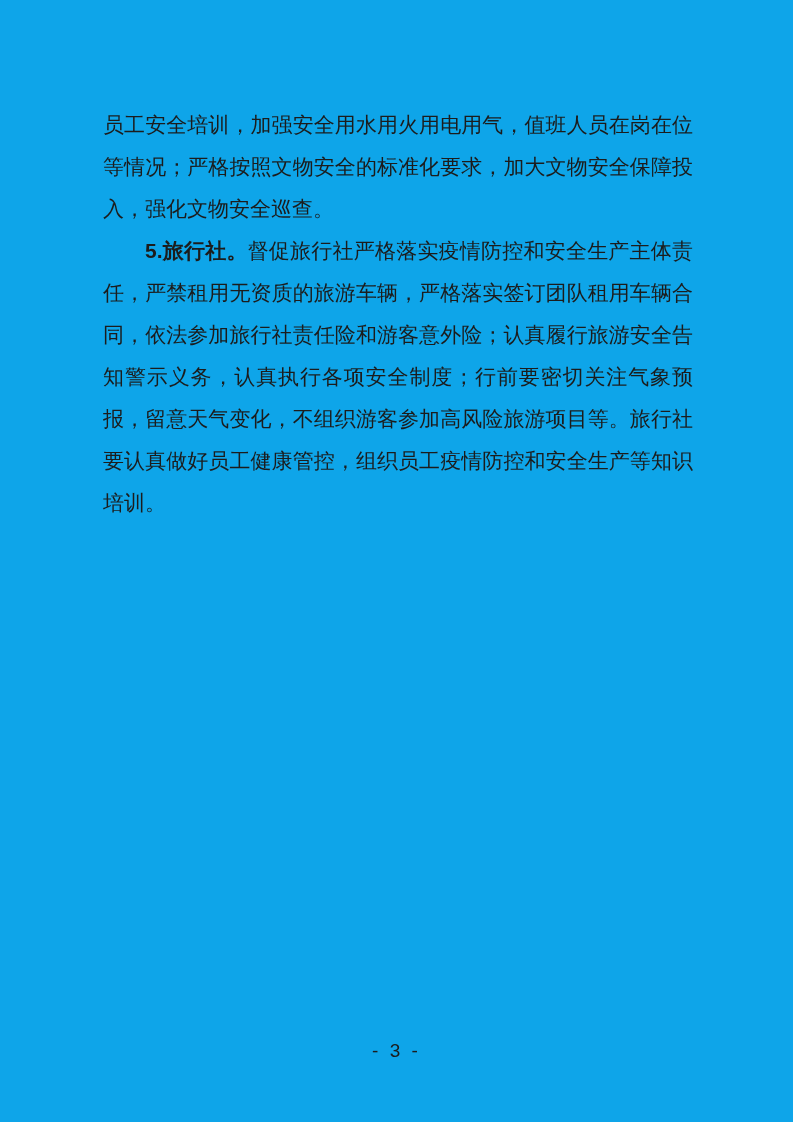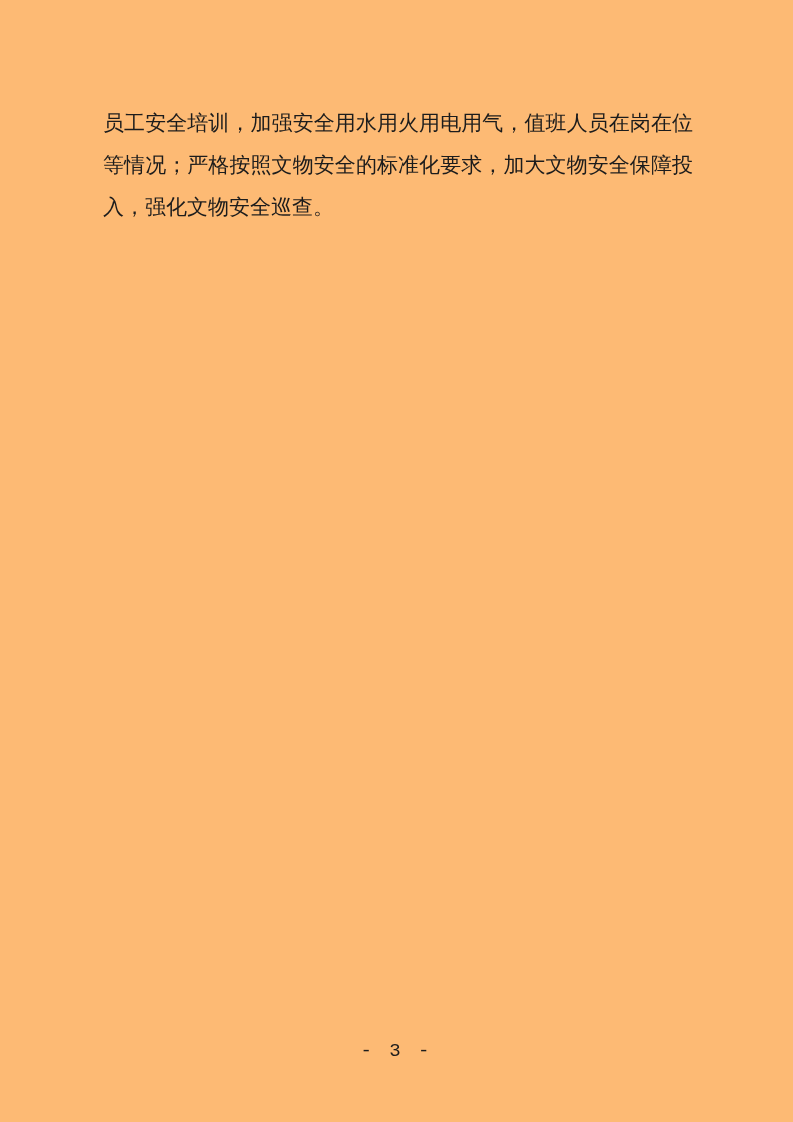--- a/index.html
+++ b/index.html
@@ -5,23 +5,23 @@
   html, body {
     margin: 0;
     padding: 0;
     background: #e8e8e8;
   }
   .page {
     position: relative;
     width: 793px;
     height: 1122px;
     margin: 0 auto;
-    background: #fdba74;
+    background: #0ea5e9;
     overflow: hidden;
-    font-family: Liberation Mono, monospace;
+    font-family: Liberation Sans, sans-serif;
     color: #1c1c1c;
   }
   .content {
     position: absolute;
     left: 103px;
     top: 104px;
     width: 590px;
   }
   .para {
     margin: 0;
@@ -51,18 +51,19 @@
 </style>
 </head>
 <body>
 
 <div class="page">
   <div class="content">
 
     <p class="para"><span>员工安全培训，加强安全用水用火用电用气，值班人员在岗在位等情况；严格按照文物安全的标准化要求，加大文物安全保障投入，强化文物安全巡查。</span></p>
 
 
+    <p class="para indent"><span class="lead">5.旅行社。</span><span>督促旅行社严格落实疫情防控和安全生产主体责任，严禁租用无资质的旅游车辆，严格落实签订团队租用车辆合同，依法参加旅行社责任险和游客意外险；认真履行旅游安全告知警示义务，认真执行各项安全制度；行前要密切关注气象预报，留意天气变化，不组织游客参加高风险旅游项目等。旅行社要认真做好员工健康管控，组织员工疫情防控和安全生产等知识培训。</span></p>
 
 
   </div>
 
   <div class="pagenum">- 3 -</div>
 </div>
 
 </body></html>

